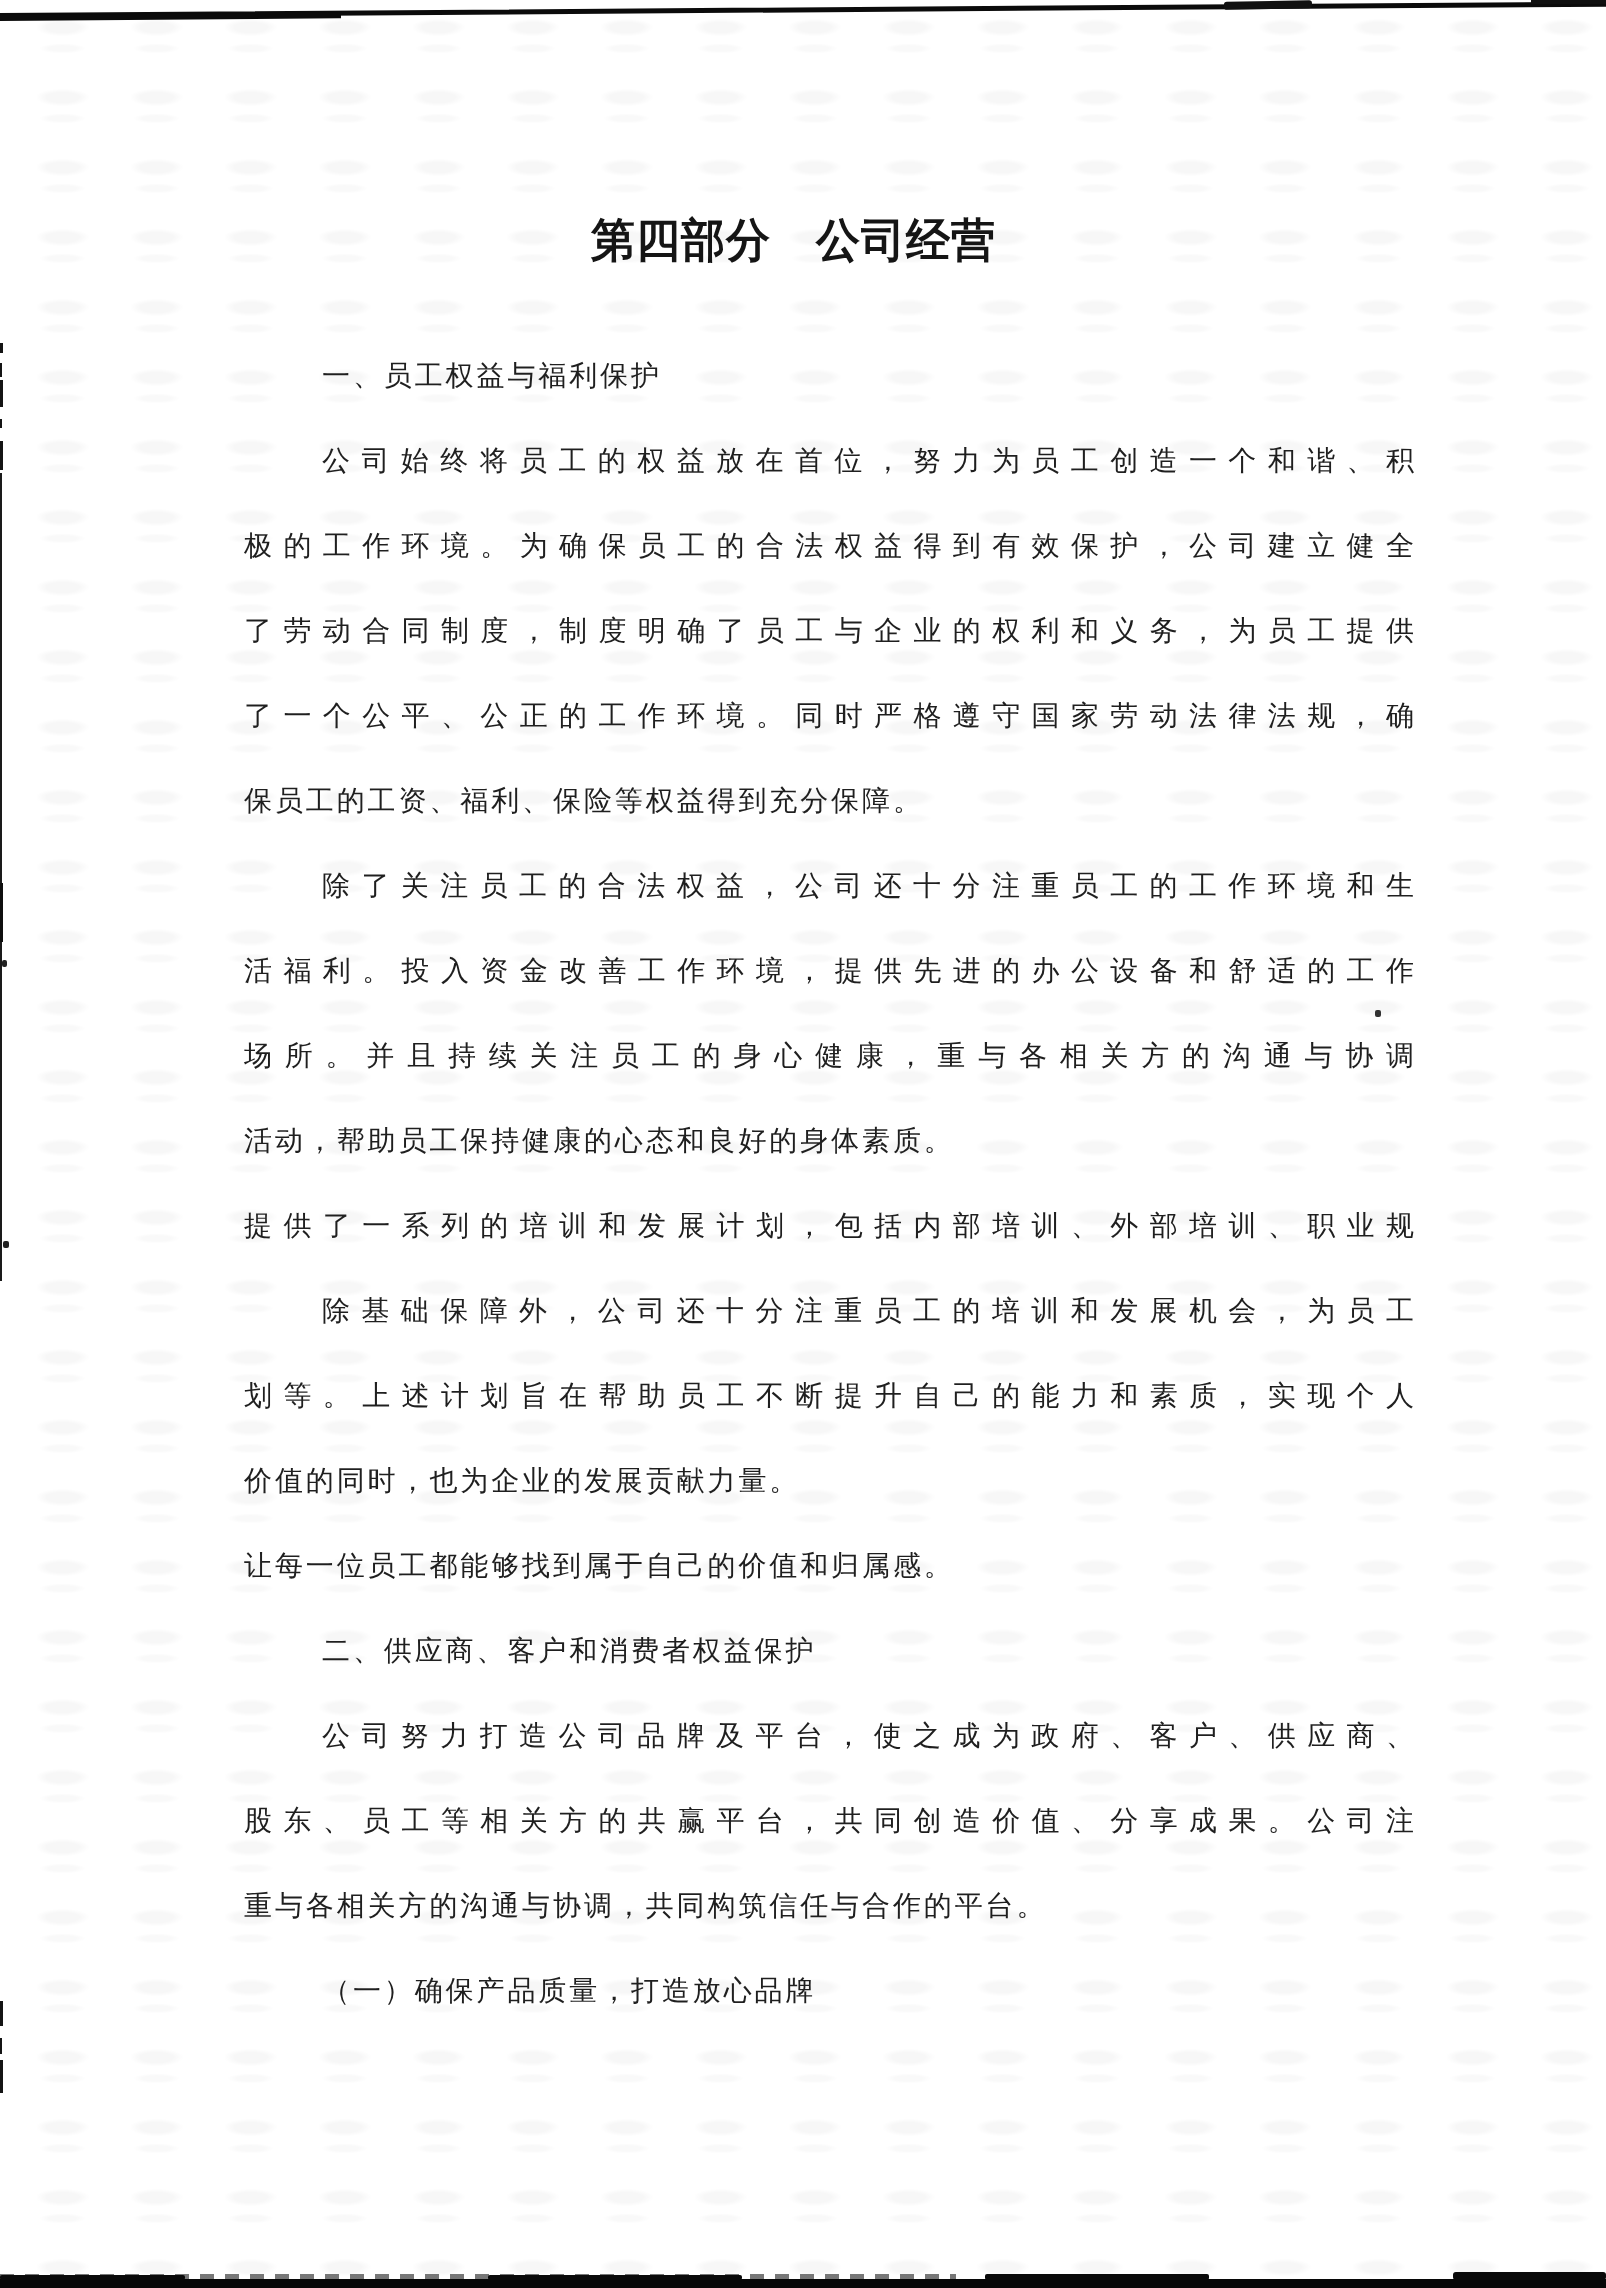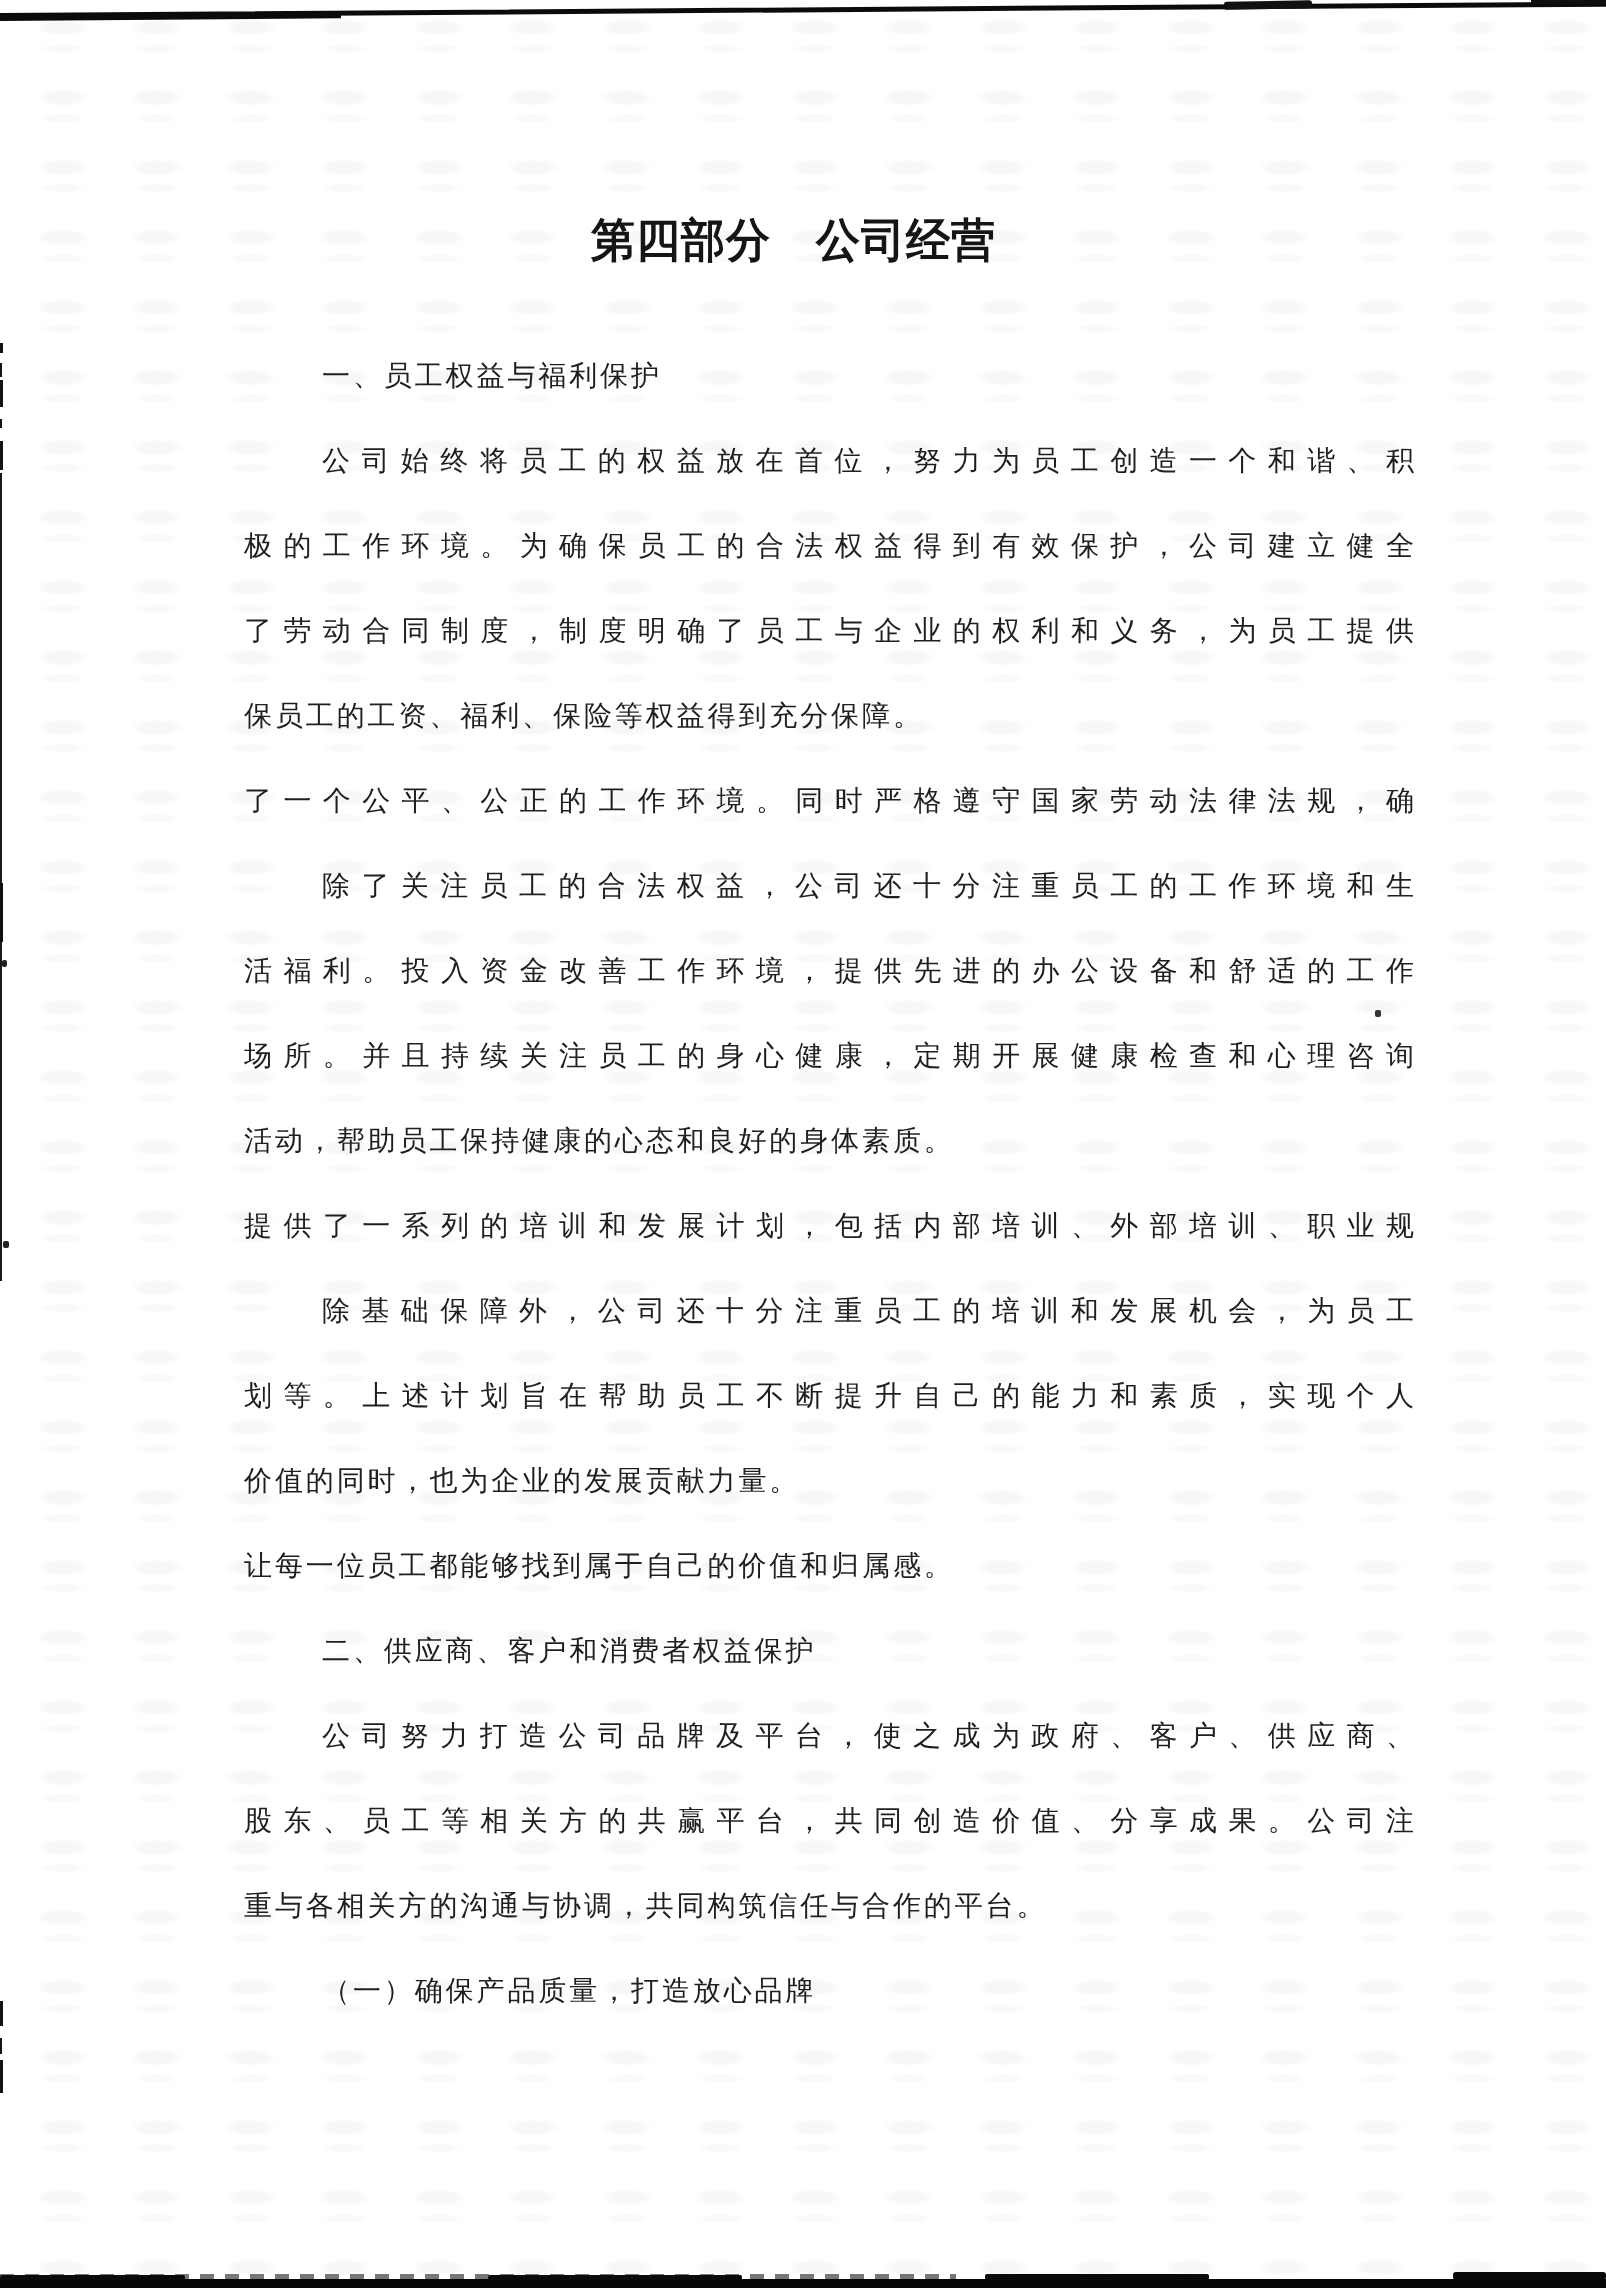--- a/index.html
+++ b/index.html
@@ -125,25 +125,25 @@
 
   <div class="art stray-dot-right"></div>
 
   <h1 class="title">第四部分　公司经营</h1>
 
   <div class="doc-body">
     <div class="line indent short">一、员工权益与福利保护</div>
     <div class="line indent just">公司始终将员工的权益放在首位，努力为员工创造一个和谐、积</div>
     <div class="line just">极的工作环境。为确保员工的合法权益得到有效保护，公司建立健全</div>
     <div class="line just">了劳动合同制度，制度明确了员工与企业的权利和义务，为员工提供</div>
+    <div class="line just">了一个公平、公正的工作环境。同时严格遵守国家劳动法律法规，确</div>
     <div class="line short">保员工的工资、福利、保险等权益得到充分保障。</div>
-    <div class="line just">了一个公平、公正的工作环境。同时严格遵守国家劳动法律法规，确</div>
     <div class="line indent just">除了关注员工的合法权益，公司还十分注重员工的工作环境和生</div>
     <div class="line just">活福利。投入资金改善工作环境，提供先进的办公设备和舒适的工作</div>
-    <div class="line just">场所。并且持续关注员工的身心健康，定期开展健康检查和心理咨询</div>
+    <div class="line just">场所。并且持续关注员工的身心健康，重与各相关方的沟通与协调</div>
     <div class="line short">活动，帮助员工保持健康的心态和良好的身体素质。</div>
     <div class="line just">提供了一系列的培训和发展计划，包括内部培训、外部培训、职业规</div>
     <div class="line indent just">除基础保障外，公司还十分注重员工的培训和发展机会，为员工</div>
     <div class="line just">划等。上述计划旨在帮助员工不断提升自己的能力和素质，实现个人</div>
     <div class="line short">价值的同时，也为企业的发展贡献力量。</div>
     <div class="line short">让每一位员工都能够找到属于自己的价值和归属感。</div>
     <div class="line indent short">二、供应商、客户和消费者权益保护</div>
     <div class="line indent just">公司努力打造公司品牌及平台，使之成为政府、客户、供应商、</div>
     <div class="line just">股东、员工等相关方的共赢平台，共同创造价值、分享成果。公司注</div>
     <div class="line short">重与各相关方的沟通与协调，共同构筑信任与合作的平台。</div>

